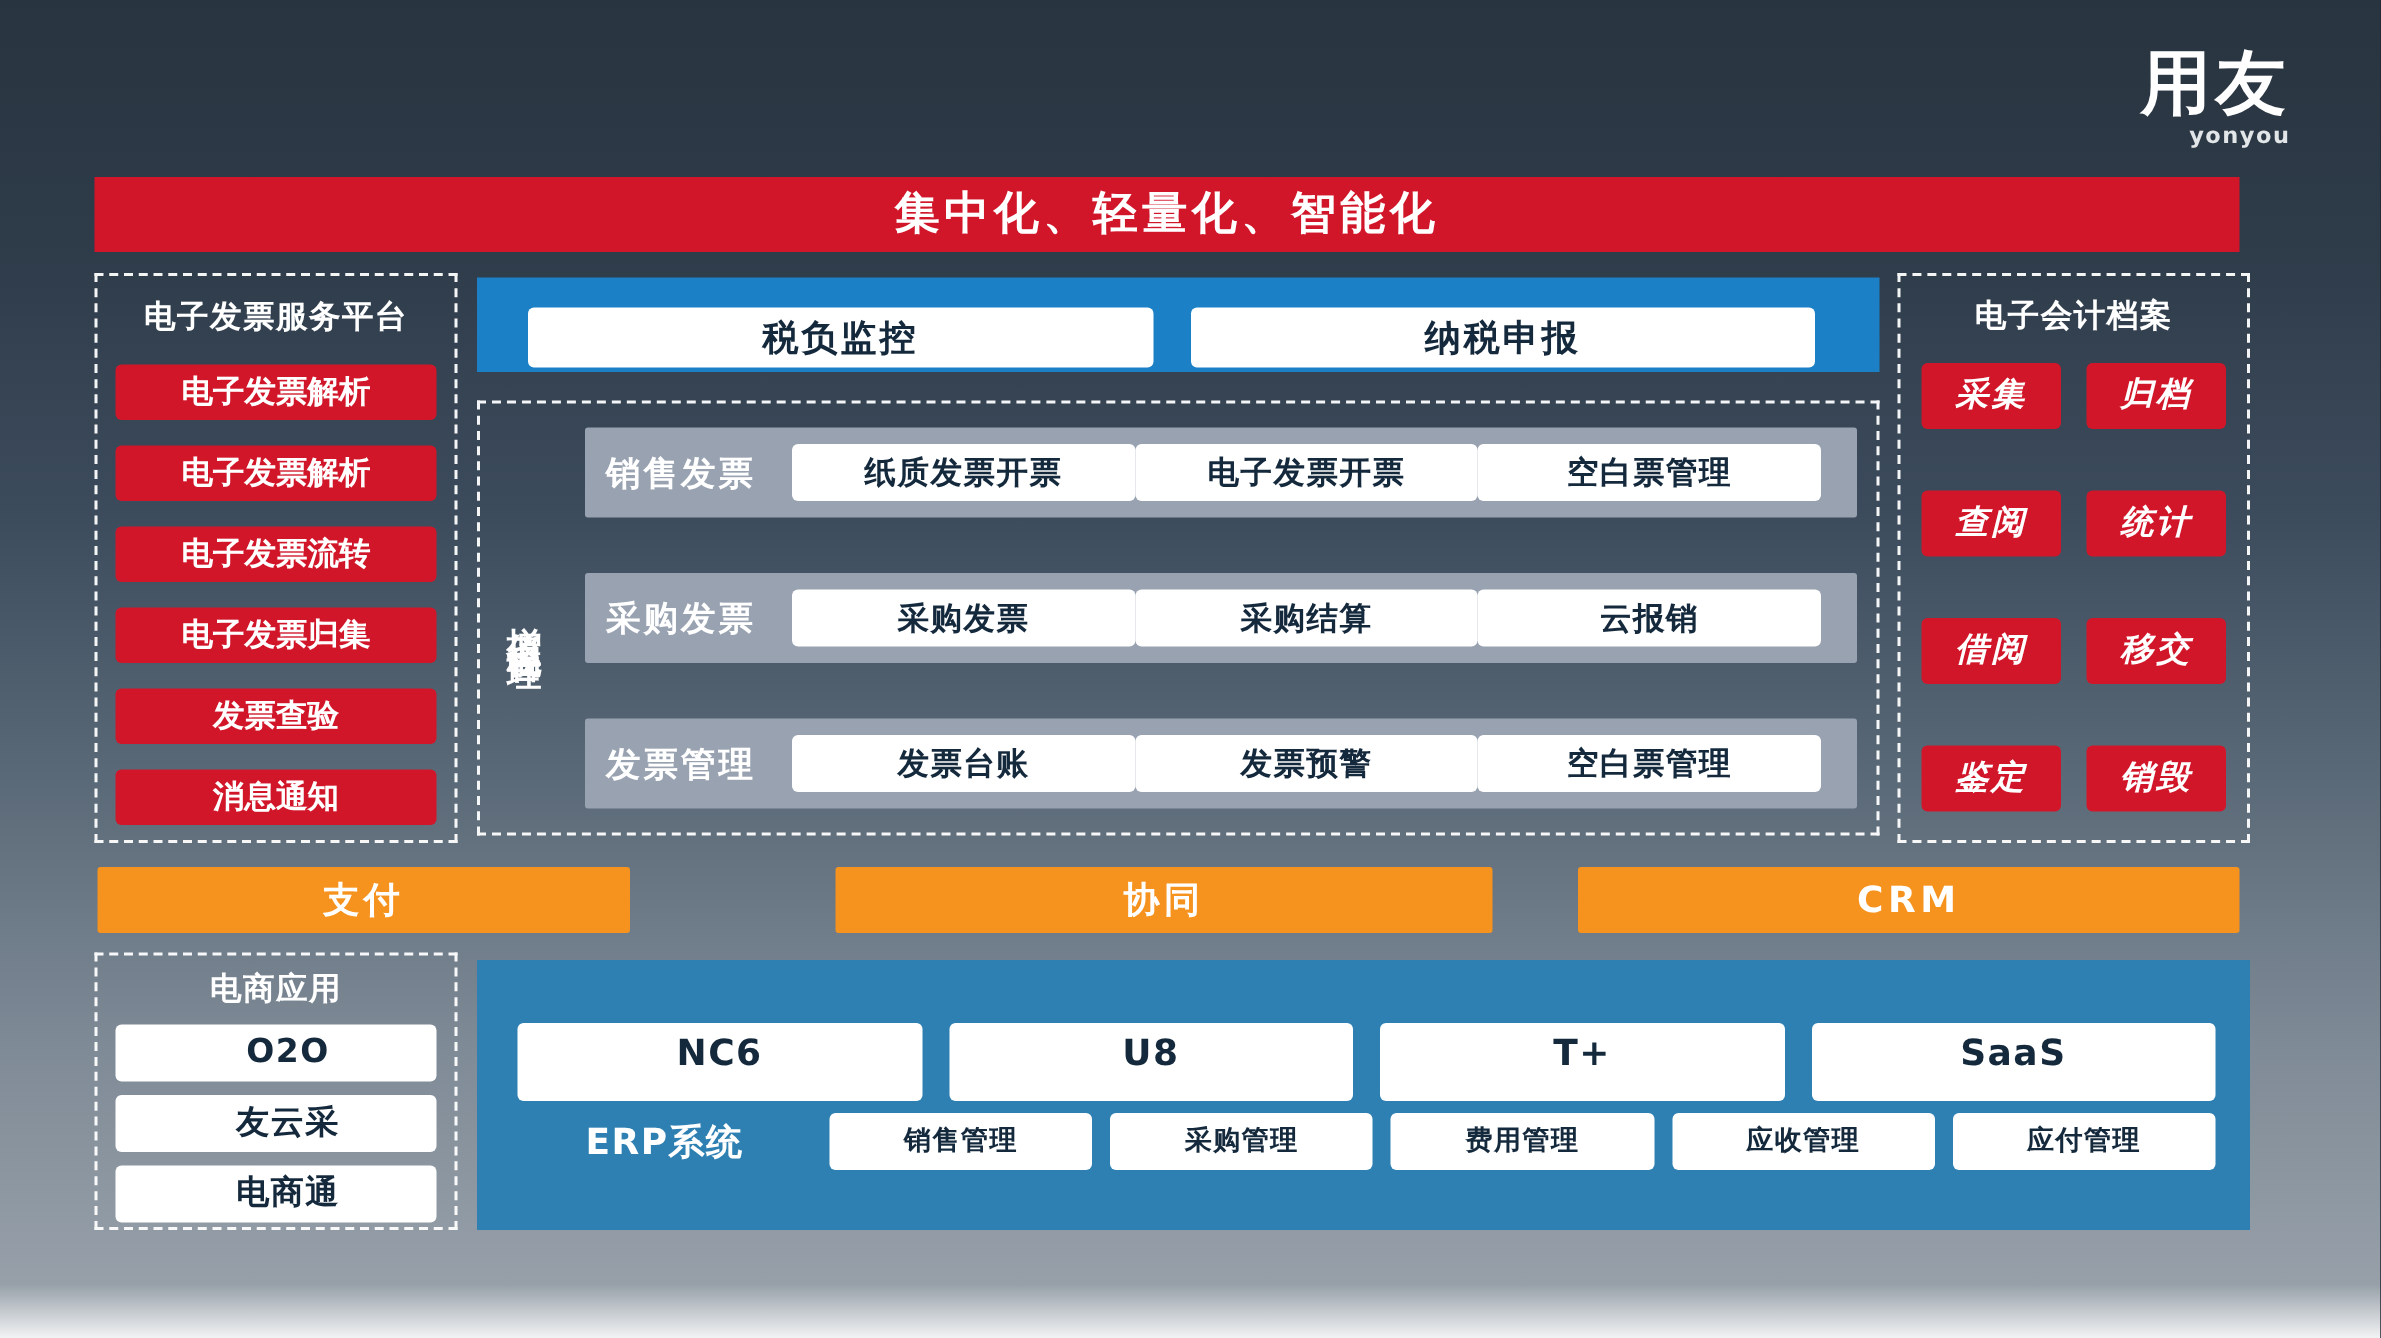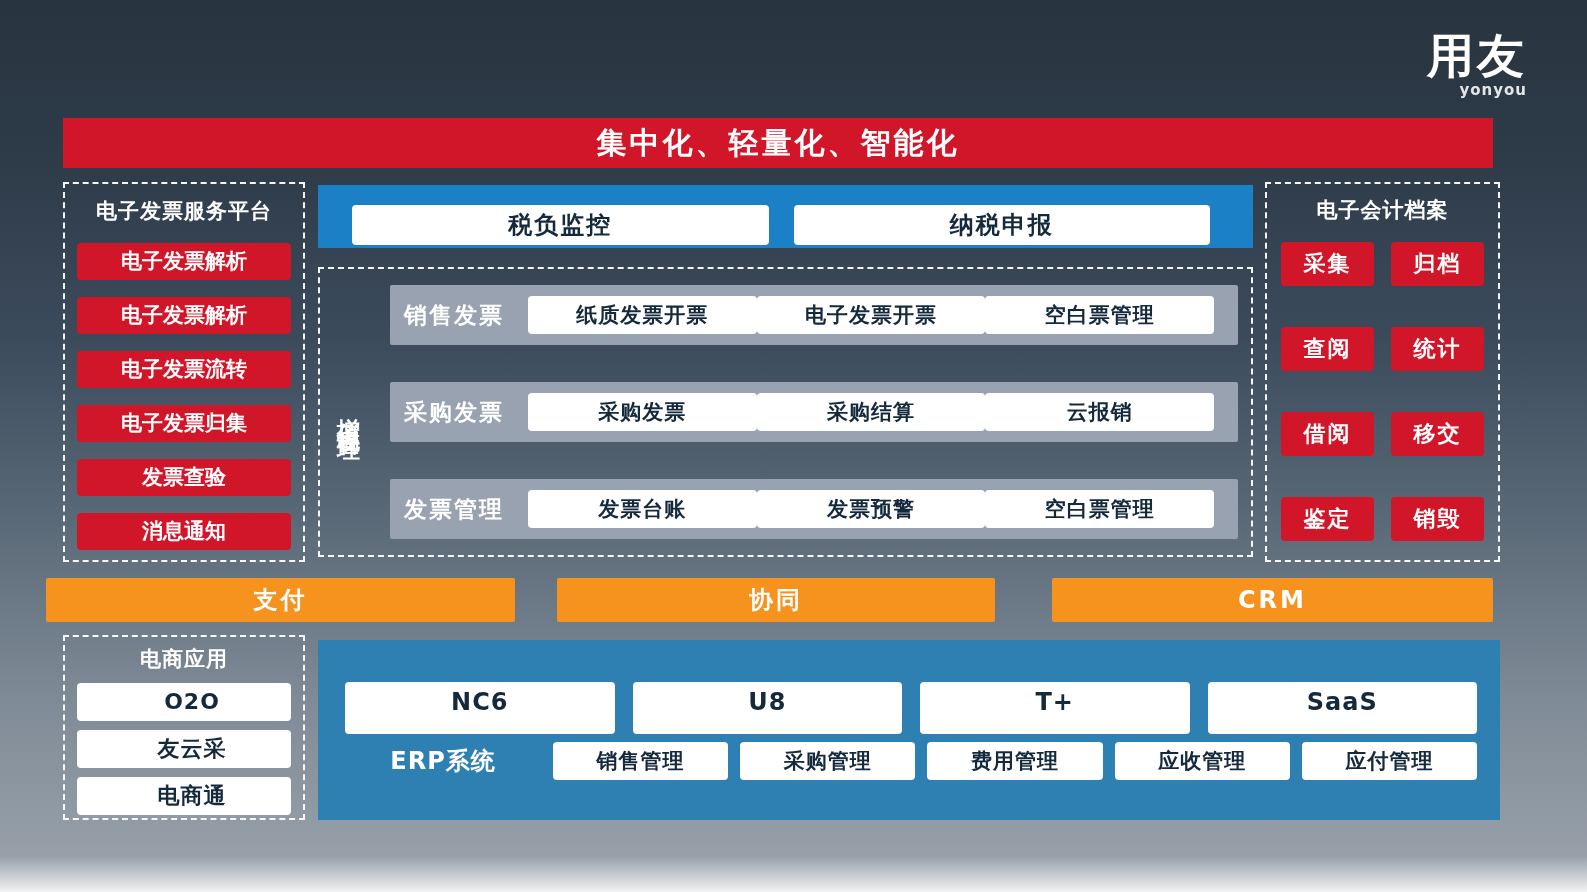--- a/index.html
+++ b/index.html
@@ -56,28 +56,28 @@
     height:60px; background:#98a2b0; border-radius:2px;
     display:flex; align-items:center; padding:0 24px 0 14px;
   }
   .vat-row-label{ width:124px; color:#fff; font-weight:bold; font-size:23px; letter-spacing:2px; }
   .vat-row .white-btn{ flex:1; height:38px; line-height:38px; font-size:21px; letter-spacing:1px; }
   
   .right-panel{ left:1265px; top:182px; width:235px; height:380px; padding:12px 14px; }
   .archive-grid{
     display:grid; grid-template-columns:1fr 1fr; column-gap:17px; row-gap:41px; margin-top:18px;
   }
-  .archive-grid .red-btn{ height:44px; line-height:44px; font-size:22px; letter-spacing:2px; }
+  .archive-grid .red-btn{ height:44px; line-height:44px; font-size:22px; letter-spacing:2px;font-style:italic; }
   
   .orange-bar{
     position:absolute; top:578px; height:44px; line-height:44px;
     background:#f6921e; color:#fff; font-weight:bold; font-size:24px;
     text-align:center; letter-spacing:3px; border-radius:2px;
   }
-  .orange-pay{ left:46px; width:469px; }
+  .orange-pay{ left:65px; width:355px; }
   .orange-collab{ left:557px; width:438px; }
   .orange-crm{ left:1052px; width:441px; }
   
   .ecom-panel{ left:63px; top:635px; width:242px; height:185px; padding:7px 12px;
     display:flex; flex-direction:column; gap:9px; }
   .ecom-panel .panel-title{ height:30px; line-height:30px; }
   .ecom-panel .white-btn{ height:38px; line-height:38px; font-size:22px; letter-spacing:1px;padding-left:16px; }
   
   .erp-panel{
     position:absolute; left:318px; top:640px; width:1182px; height:180px;
@@ -86,21 +86,21 @@
   .erp-products{
     position:absolute; left:27px; right:23px; top:42px; height:41px;
     display:flex; gap:18px;
   }
   .erp-products .white-btn{ flex:1; height:52px; line-height:41px; font-size:24px; letter-spacing:1px; }
   .erp-row{
     position:absolute; left:27px; right:23px; top:102px; height:38px;
     display:flex; gap:12px; align-items:center;
   }
   .erp-label{ width:196px; text-align:center; color:#fff; font-weight:bold; font-size:24px; letter-spacing:1px; }
-  .erp-row .white-btn{ flex:1; height:38px; line-height:38px; font-size:21px; letter-spacing:1px; }
+  .erp-row .white-btn{ flex:1; height:38px; line-height:38px; font-size:18px; letter-spacing:1px; }
 </style>
 </head>
 <body>
 
 <div class="stage">
 
   <div class="logo">
     <div class="logo-cn">用友</div>
     <div class="logo-en">yonyou</div>
   </div>

